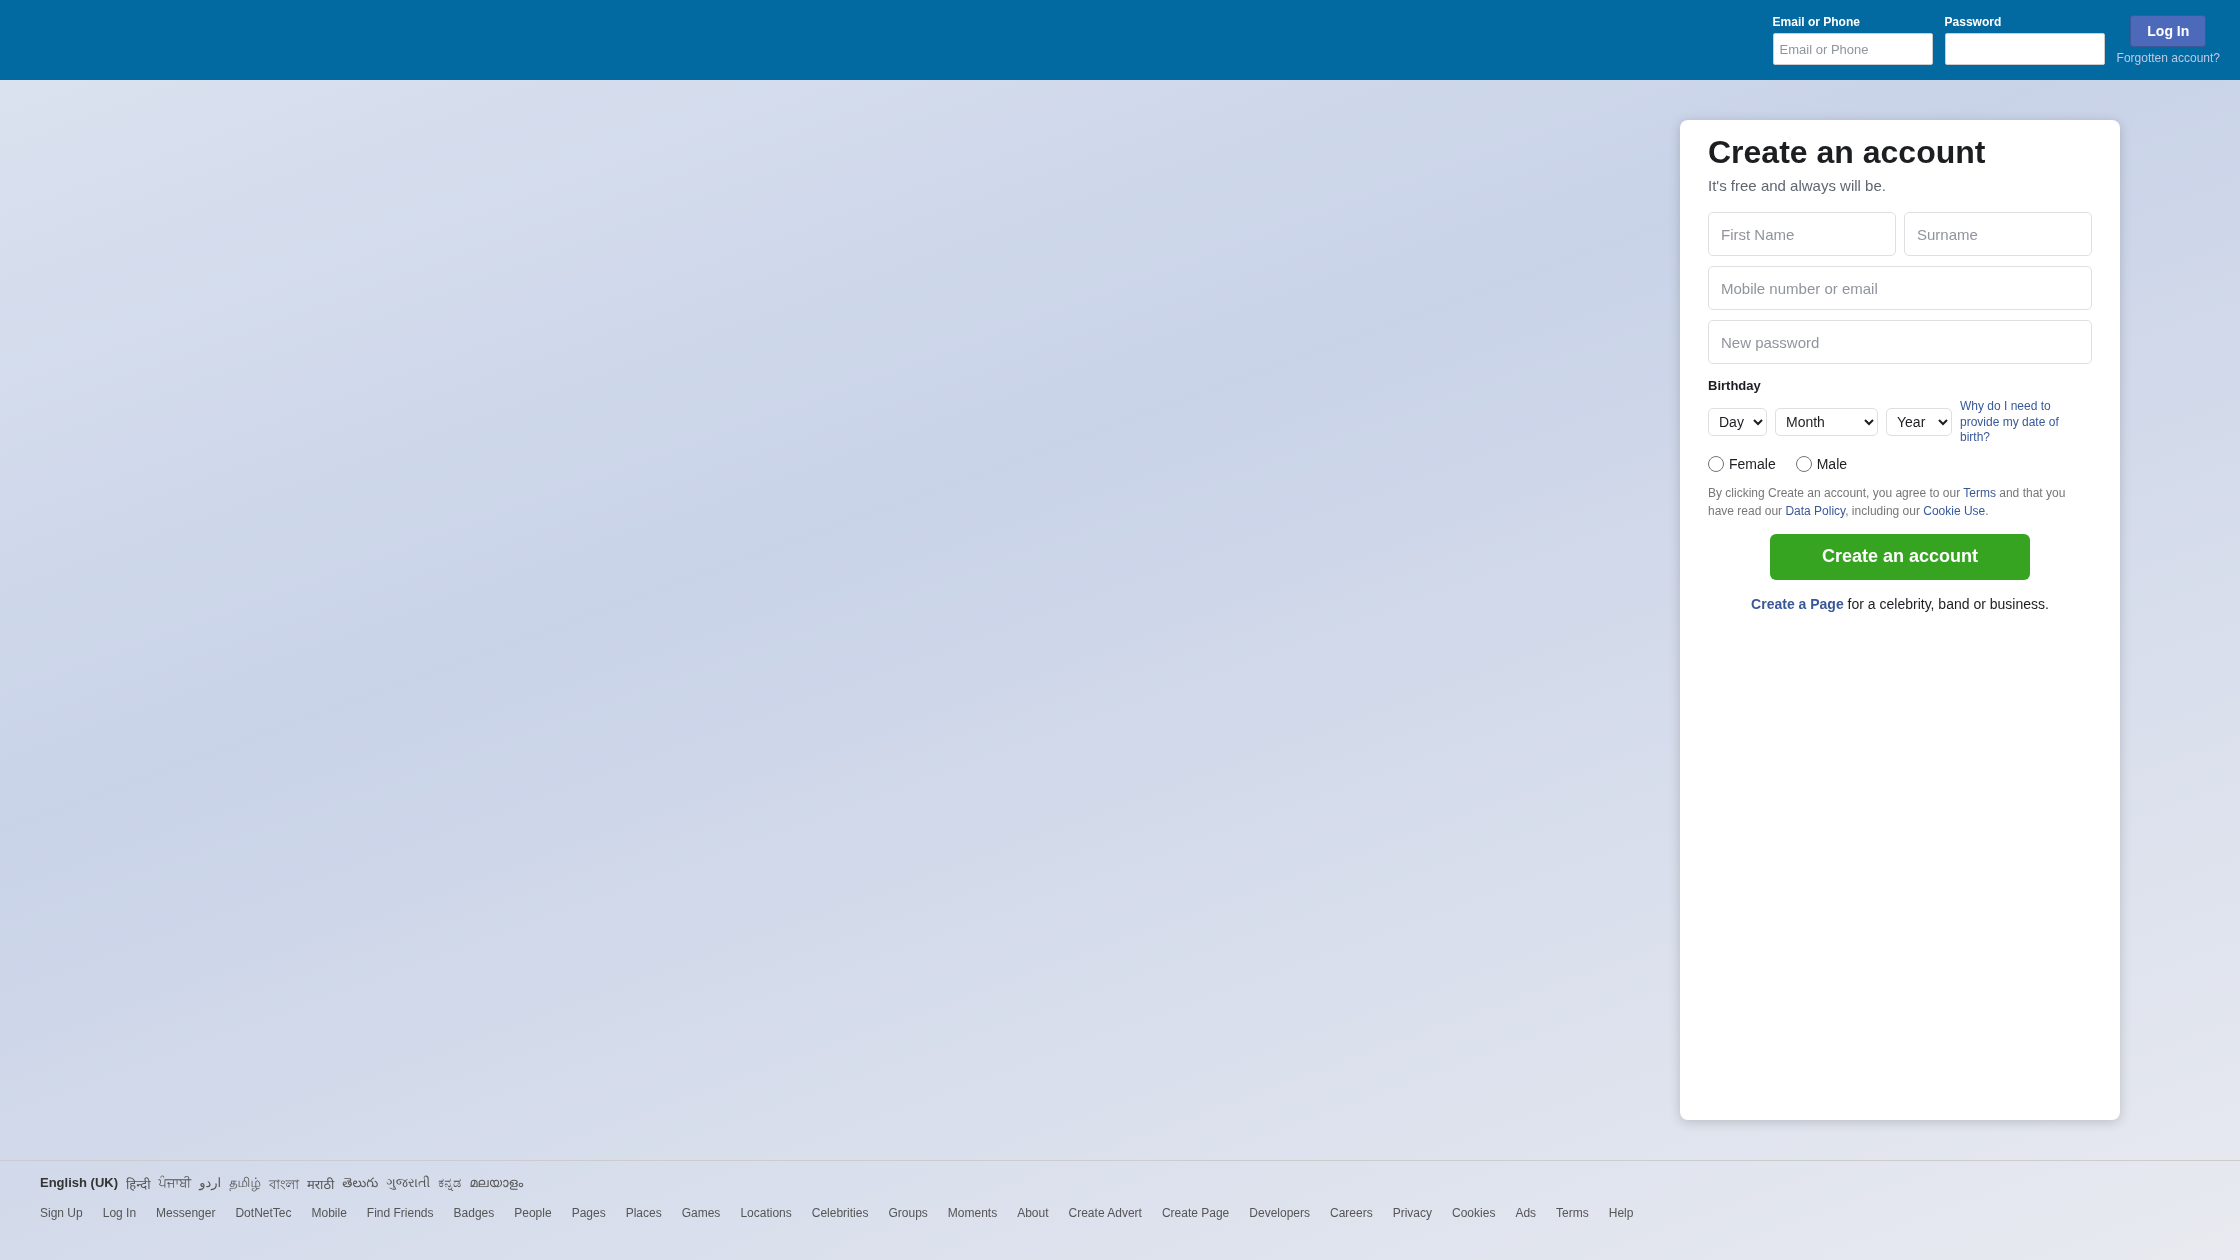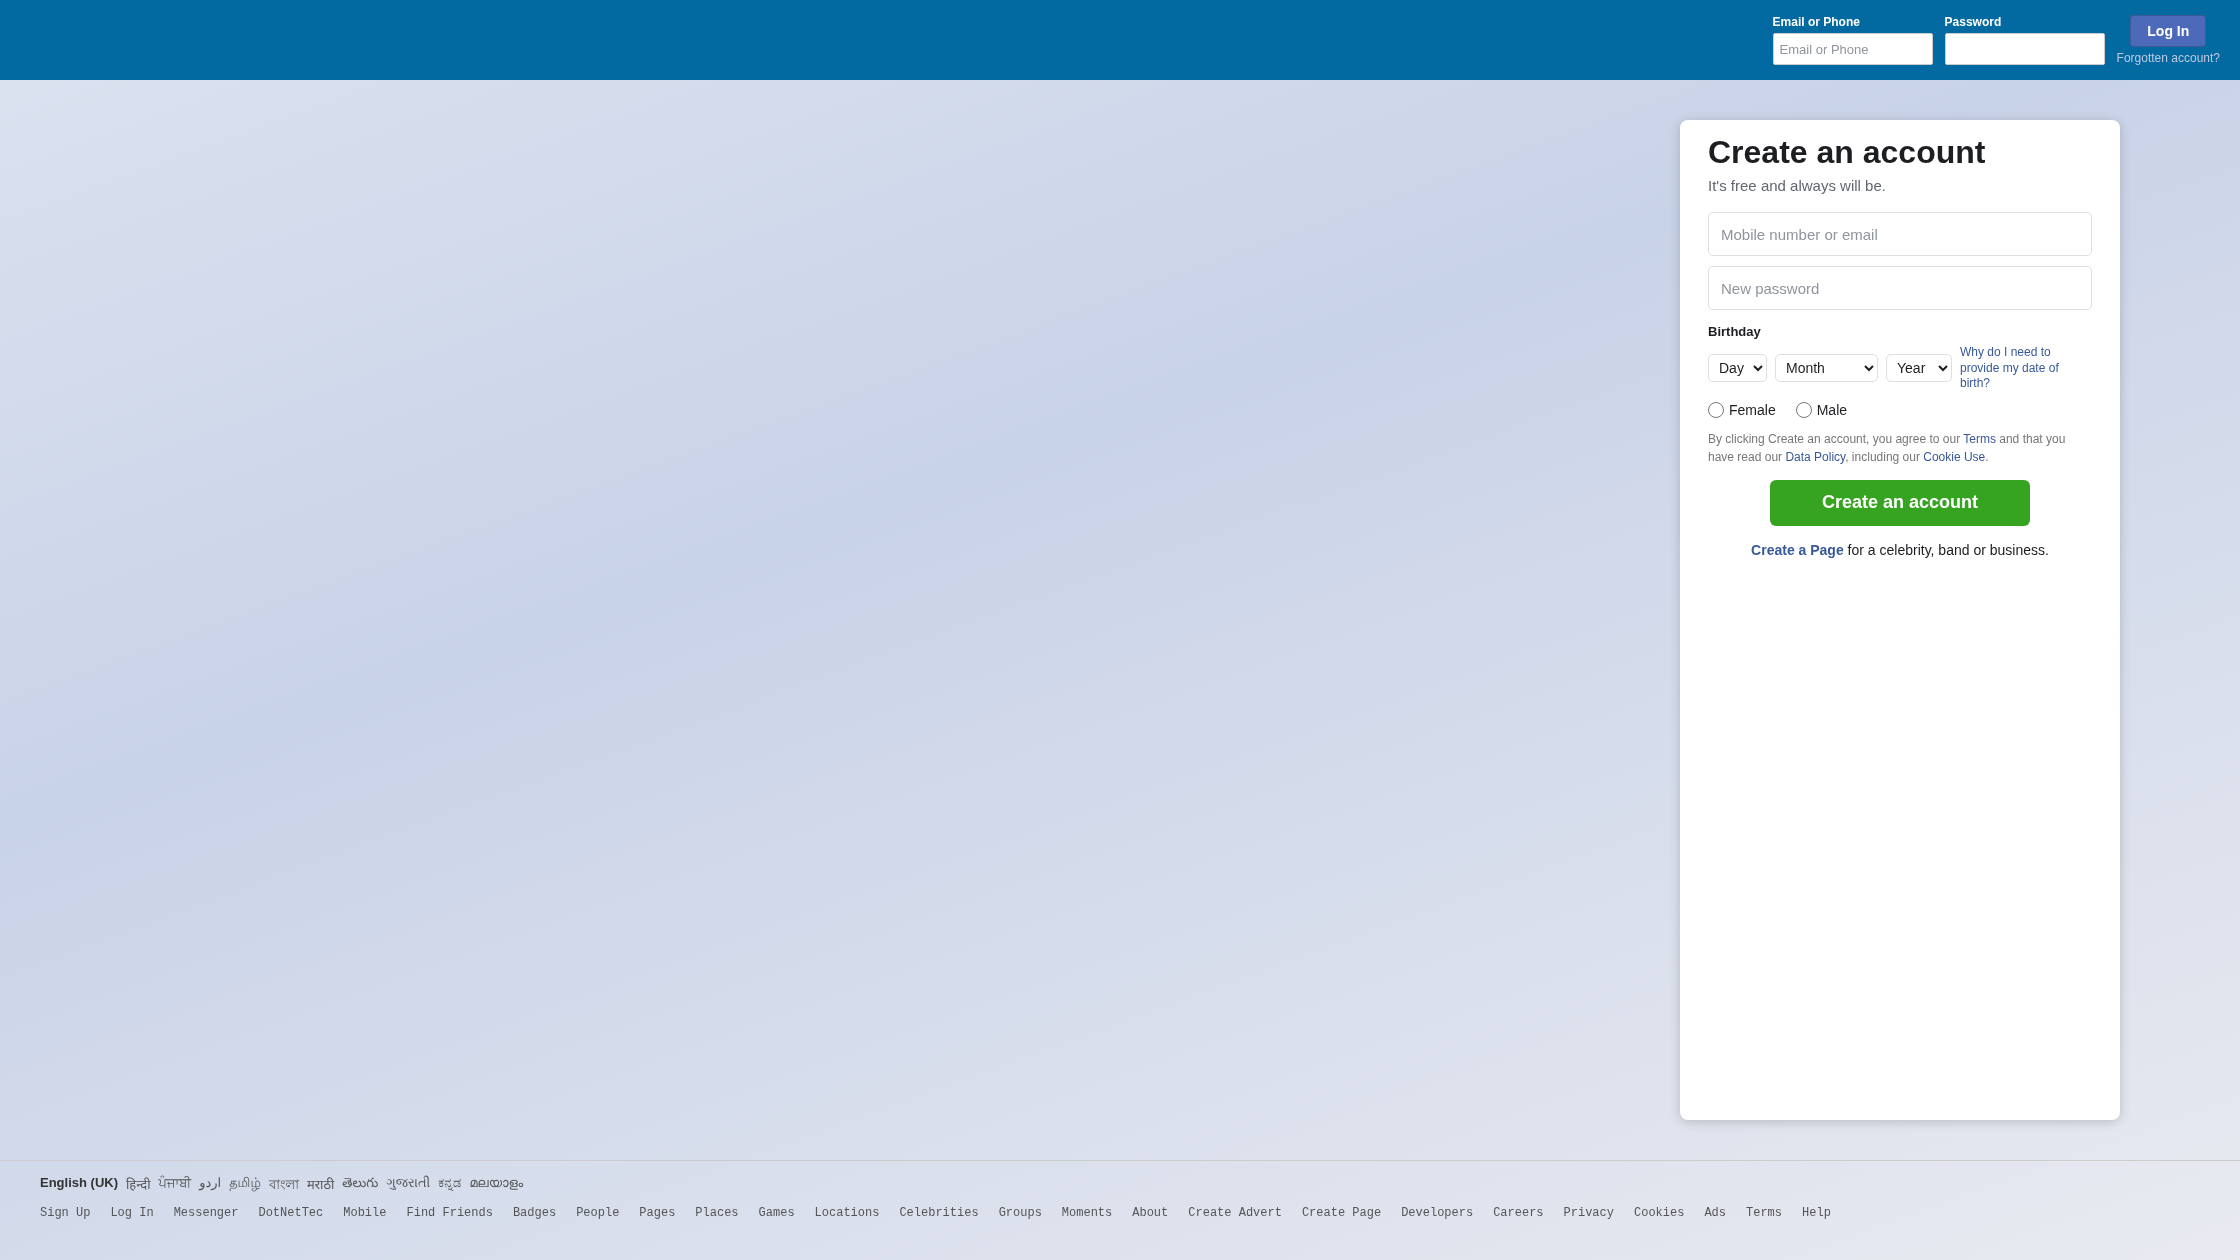--- a/index.html
+++ b/index.html
@@ -225,21 +225,20 @@
     }
     .footer-links {
       display: flex;
       flex-wrap: wrap;
       gap: 6px 20px;
       font-size: 12px;
     }
     .footer-links a {
       color: #555;
       text-decoration: none;
-      font-family: Liberation Mono, monospace;
     }
   </style>
 </head>
 <body>
 
 <div class="header">
   <div class="header-fields">
     <div class="header-field">
       <label>Email or Phone</label>
       <input type="text" class="form-input" style="margin-bottom: 0px;" placeholder="Email or Phone">
@@ -253,20 +252,24 @@
       <a href="#" class="forgotten-link">Forgotten account?</a>
     </div>
   </div>
 </div>
 
 <div class="main">
   <div class="signup-box">
     <h1 class="signup-title">Create an account</h1>
     <p class="signup-subtitle">It's free and always will be.</p>
 
+    <div class="name-row">
+      <input type="text" class="form-input" placeholder="First Name" style="">
+      <input type="text" class="form-input" placeholder="Surname" style="">
+    </div>
 
     <input type="text" class="form-input" placeholder="Mobile number or email" style="">
     <input type="password" class="form-input" placeholder="New password" style="">
 
     <div class="birthday-label">Birthday</div>
     <div class="birthday-row">
       <select class="birthday-select">
         <option>Day</option>
         <option>1</option><option>2</option><option>3</option><option>4</option><option>5</option>
         <option>6</option><option>7</option><option>8</option><option>9</option><option>10</option>

